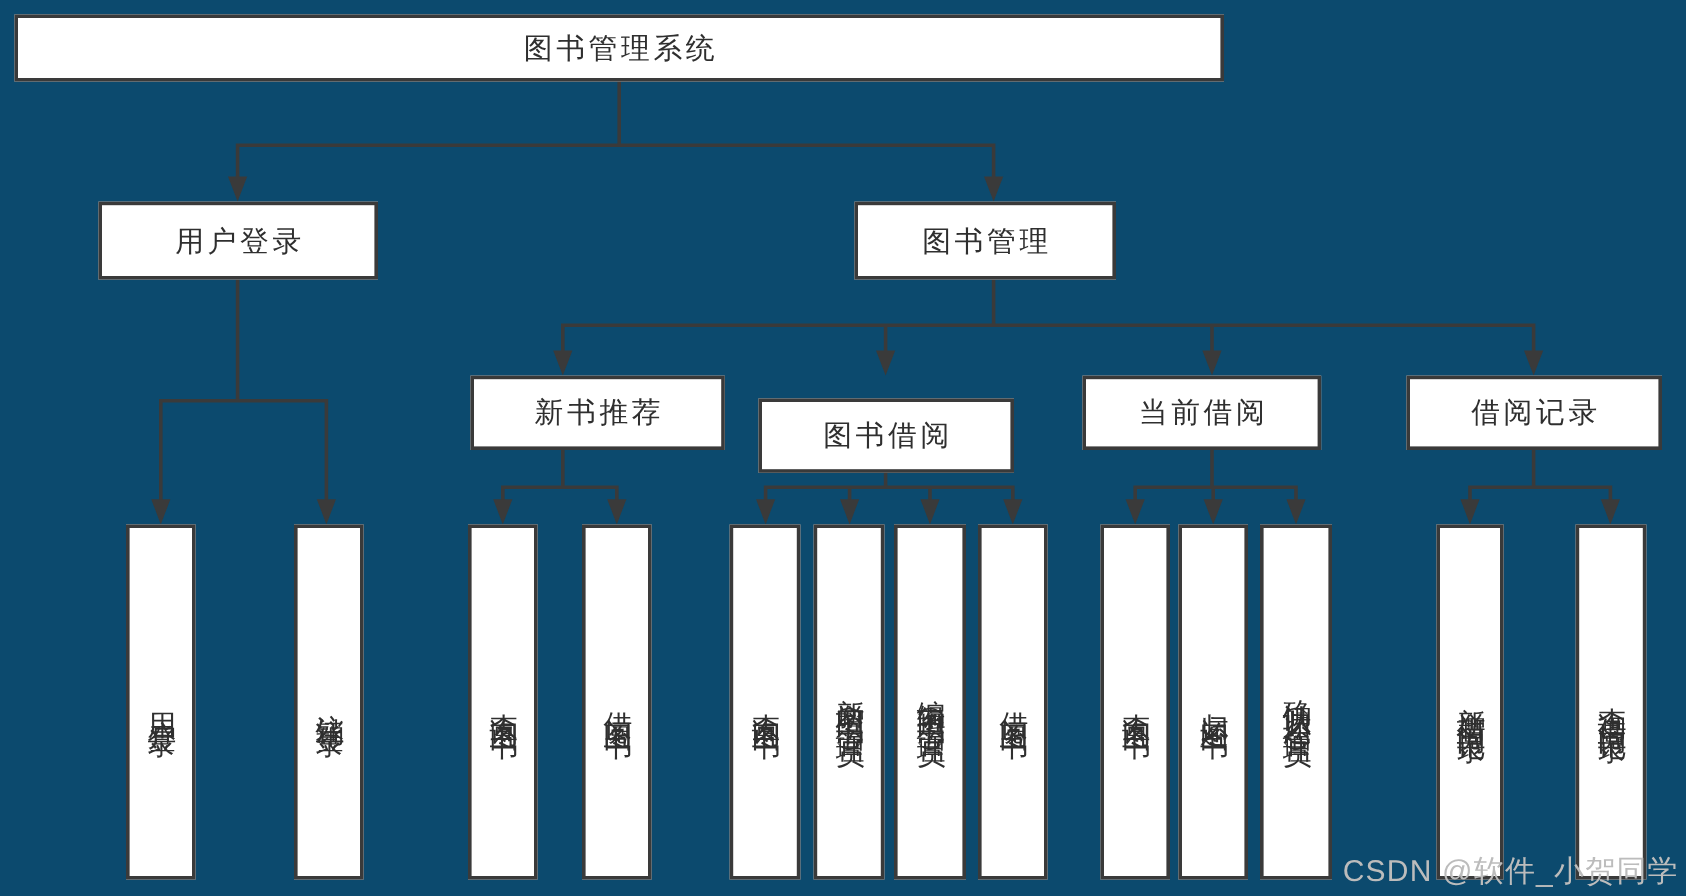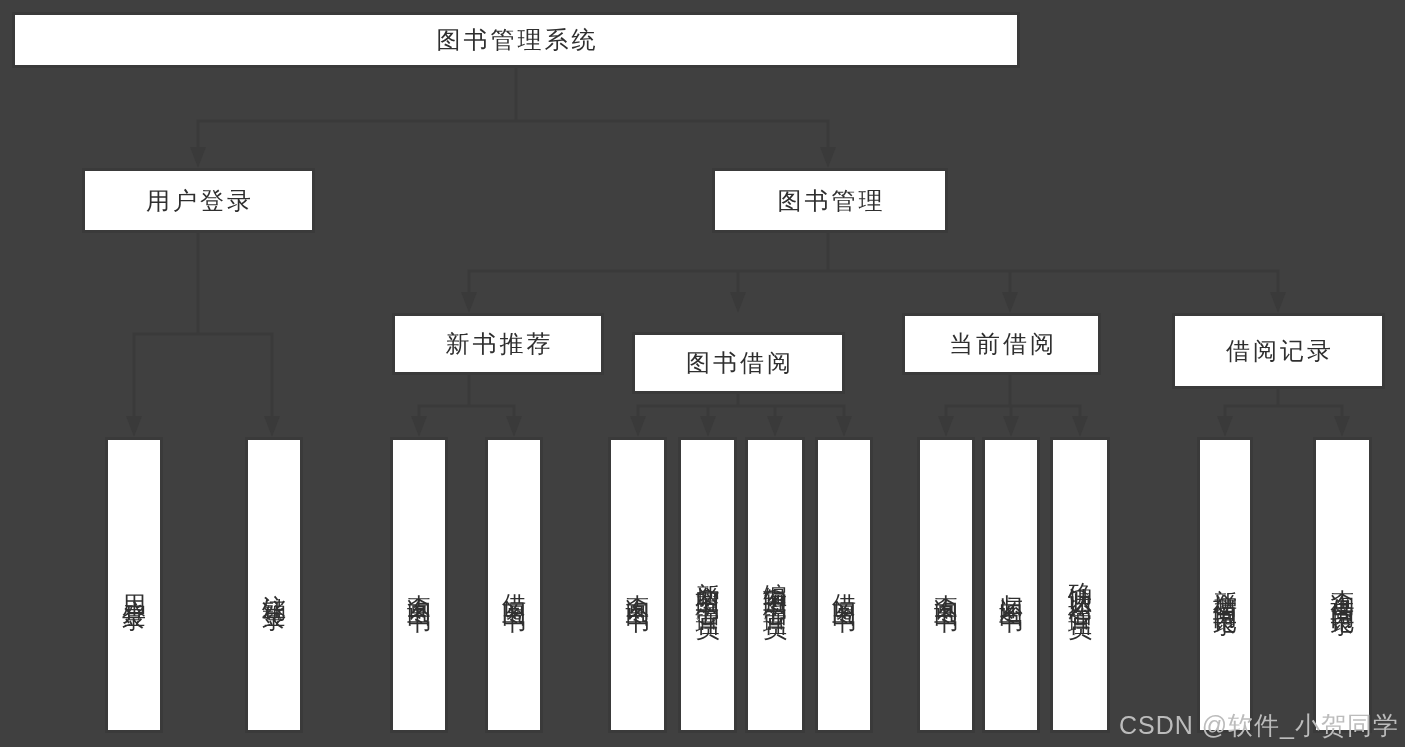--- a/index.html
+++ b/index.html
@@ -1,21 +1,21 @@
 <!DOCTYPE html>
 <html><head>
 <meta charset="utf-8">
 <style>
   html, body { margin: 0; padding: 0; background: #ffffff; }
   body { font-family: "Liberation Sans", sans-serif; }
   .stage {
     position: relative;
     width: 1405px;
     height: 747px;
-    background: #404040;
+    background: #0c4a6e;
     overflow: hidden;
     --line: #3a3a3a;
     --text: #2f2f2f;
     --watermark: #bcbcbc;
   }
   .wires {
     position: absolute;
     left: 0; top: 0;
     width: 1405px; height: 747px;
     color: var(--line);
@@ -98,34 +98,34 @@
     </g>
   </svg>
 
   <div class="node hbox" style="left:12px; top:12px; width:1008px; height:56px;">
     <span class="htext">图书管理系统</span>
   </div>
 
   <div class="node hbox" style="left:82px; top:168px; width:233px; height:65px;">
     <span class="htext">用户登录</span>
   </div>
-  <div class="node hbox" style="left:712px; top:168px; width:236px; height:65px;">
+  <div class="node hbox" style="left:712px; top:168px; width:218px; height:65px;">
     <span class="htext">图书管理</span>
   </div>
 
   <div class="node hbox" style="left:363px; top:313px; width:212px; height:62px;margin-left:29px;">
     <span class="htext">新书推荐</span>
   </div>
   <div class="node hbox" style="left:632px; top:313px; width:213px; height:62px;margin-top:19px;">
     <span class="htext">图书借阅</span>
   </div>
   <div class="node hbox" style="left:902px; top:313px; width:199px; height:62px;">
     <span class="htext">当前借阅</span>
   </div>
-  <div class="node hbox" style="left:1172px; top:313px; width:213px; height:76px;">
+  <div class="node hbox" style="left:1172px; top:313px; width:213px; height:62px;">
     <span class="htext">借阅记录</span>
   </div>
 
   <div class="node vbox" style="left:105px; top:437px; width:58px; height:296px;">
     <span class="vtext">用户登录</span>
   </div>
   <div class="node vbox" style="left:245px; top:437px; width:58px; height:296px;">
     <span class="vtext">注销登录</span>
   </div>
 

